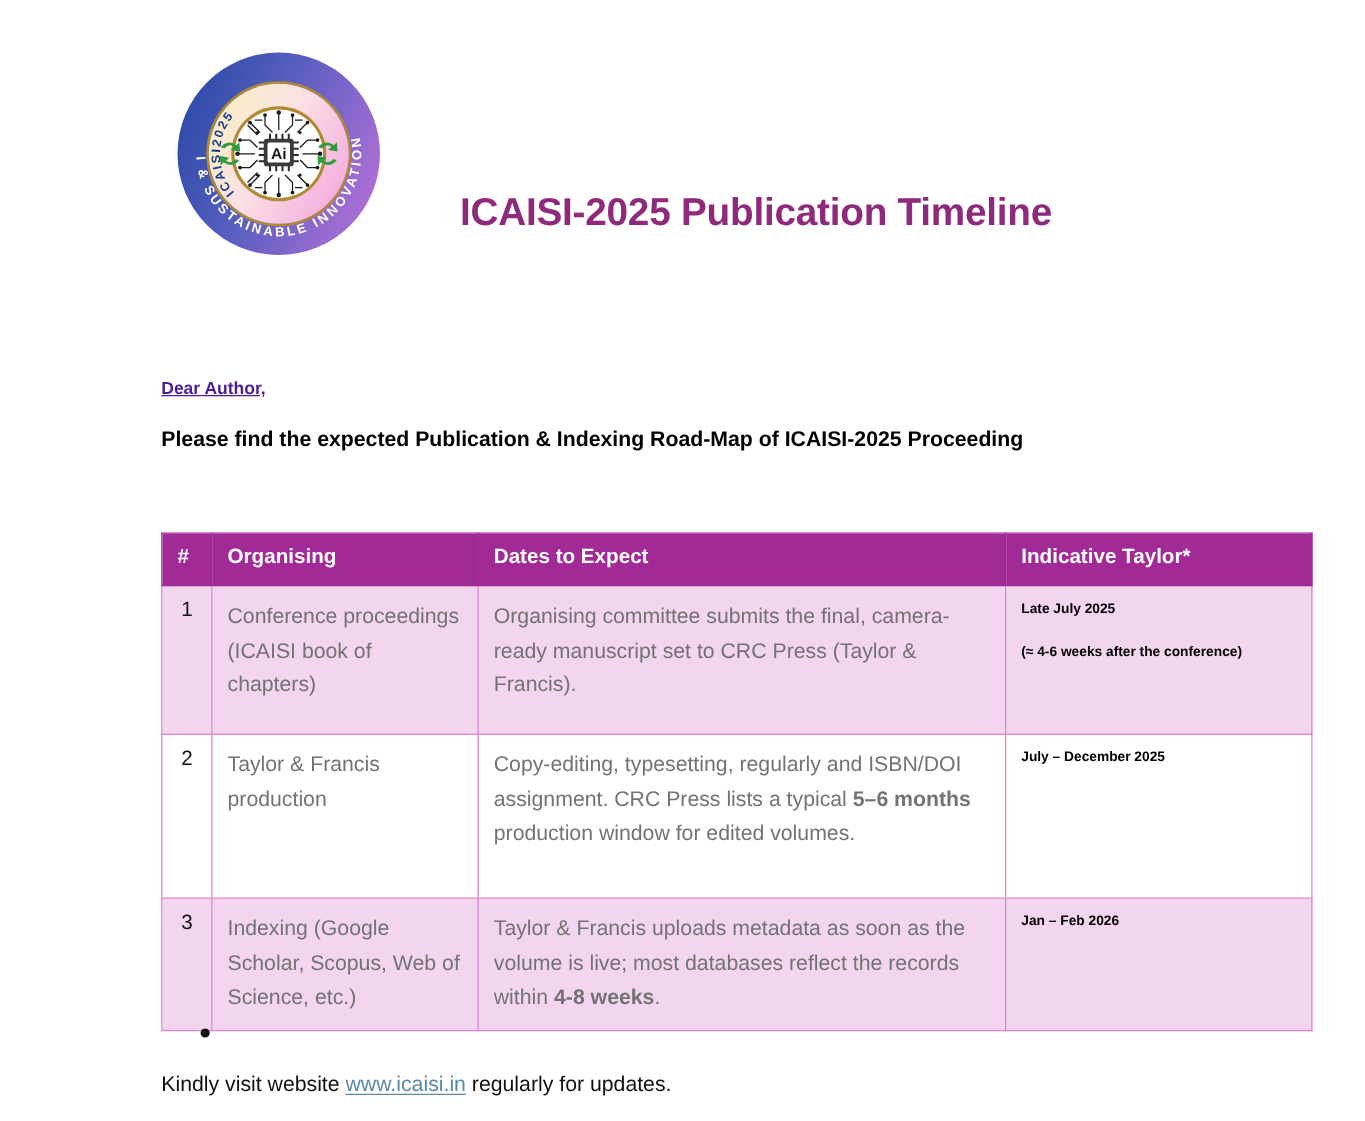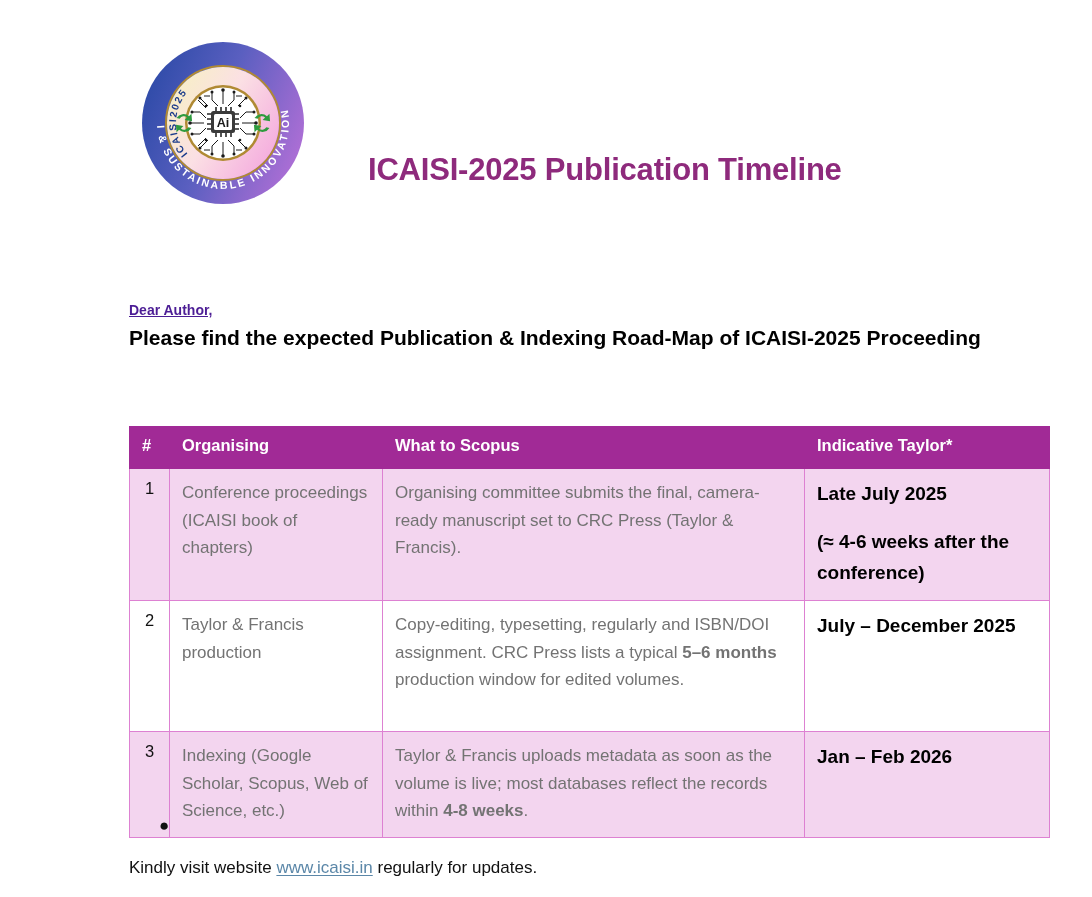--- a/index.html
+++ b/index.html
@@ -48,22 +48,22 @@
     left: 129px;
     top: 302px;
     font-size: 14px;
     font-weight: bold;
     color: #4c1d95;
     text-decoration: underline;
   }
   .intro {
     position: absolute;
     left: 129px;
-    top: 326px;
-    font-size: 21px;
+    top: 342px;
+    font-size: 17px;
     font-weight: bold;
     color: #000000;
     white-space: nowrap;
   }
 
   
   .table-wrap {
     position: absolute;
     left: 129px;
     top: 426px;
@@ -103,21 +103,21 @@
     color: #111111;
     padding-left: 4px;
     padding-right: 4px;
   }
   td.cell {
     font-size: 17px;
     line-height: 1.62;
     color: #737373;
   }
   td.dates {
-    font-size: 19px;
+    font-size: 11px;
     line-height: 1.62;
     font-weight: bold;
     color: #000000;
   }
   td.dates .sub { display: block; margin-top: 17px; }
   td.cell b { font-weight: bold; }
 
   
   tr.r1 td { height: 96px; }
   tr.r2 td { height: 108px; }
@@ -267,21 +267,21 @@
     <colgroup>
       <col class="c-num">
         <col class="c-stone">
         <col class="c-expect">
         <col class="c-dates">
     </colgroup>
     <thead>
       <tr>
         <th>#</th>
         <th>Organising</th>
-        <th>What to Scopus</th>
+        <th>Dates to Expect</th>
         <th>Indicative Taylor*</th>
       </tr>
     </thead>
     <tbody>
       <tr class="row-pink r1">
         <td class="num">1</td>
         <td class="cell">Conference proceedings (ICAISI book of chapters)</td>
         <td class="cell"><span>Organising committee submits the final, camera-ready manuscript set to CRC Press (Taylor &amp; Francis).</span></td>
         <td class="dates">
           <span>Late July 2025</span>

